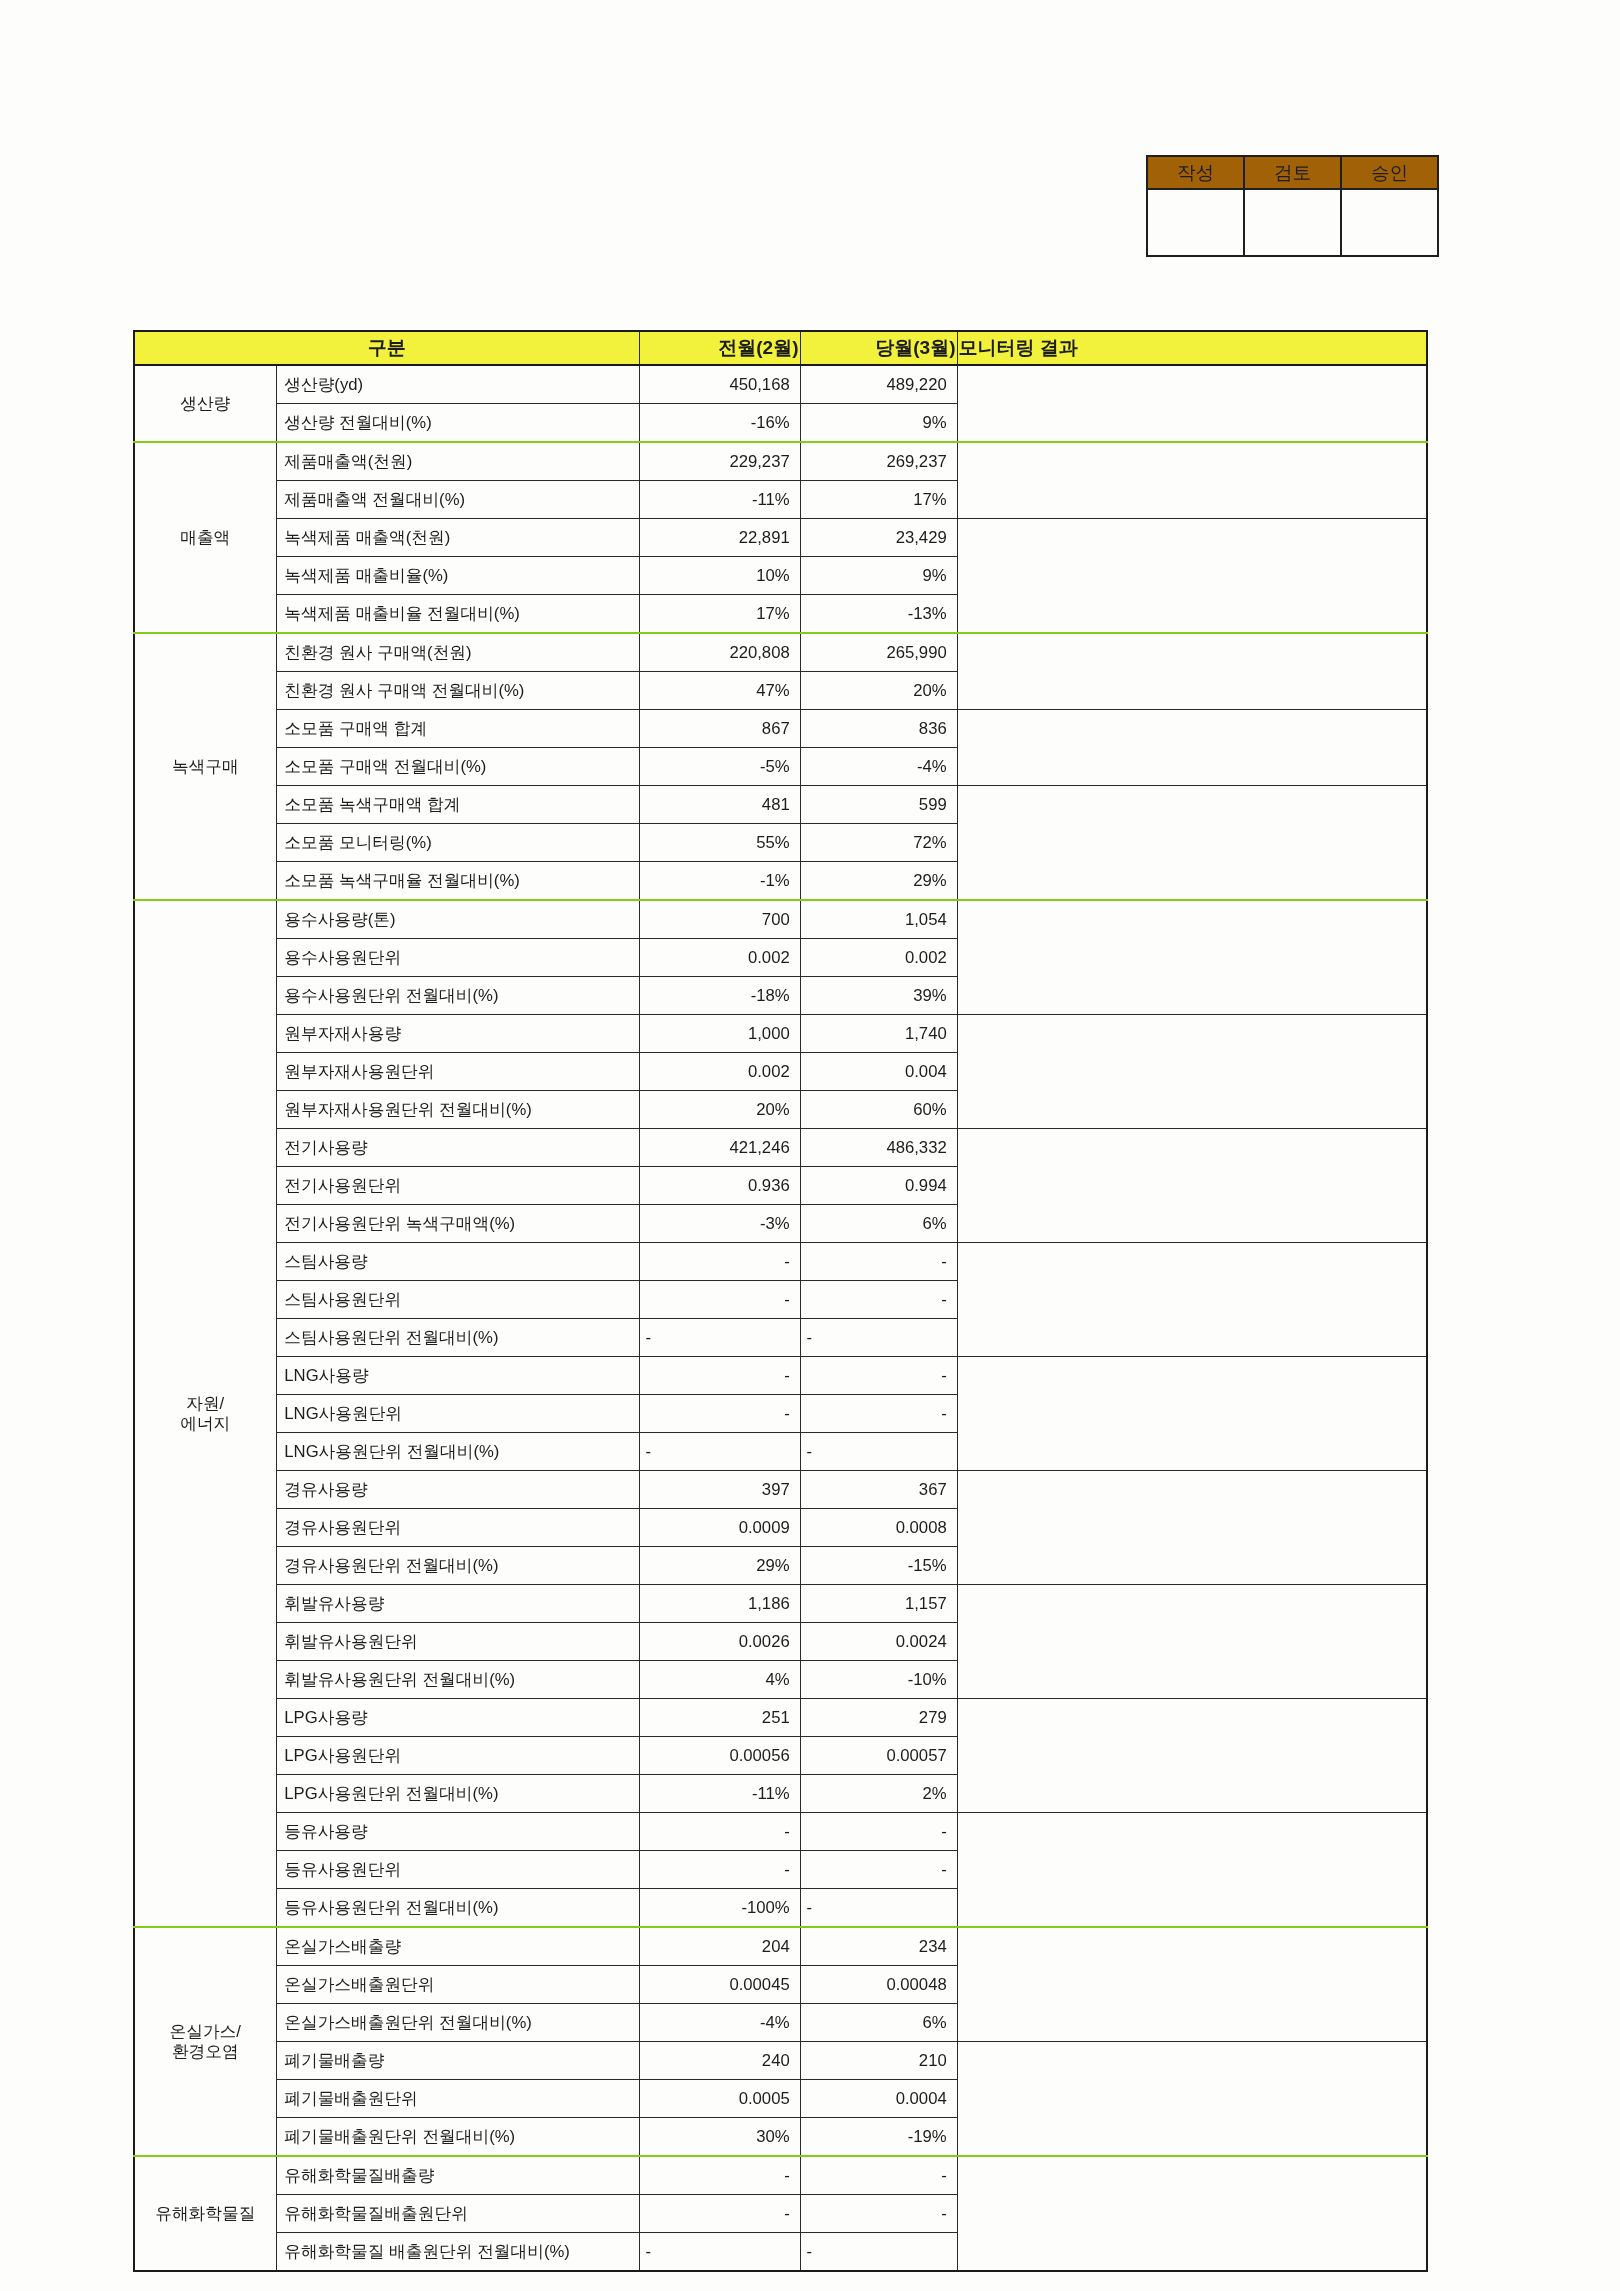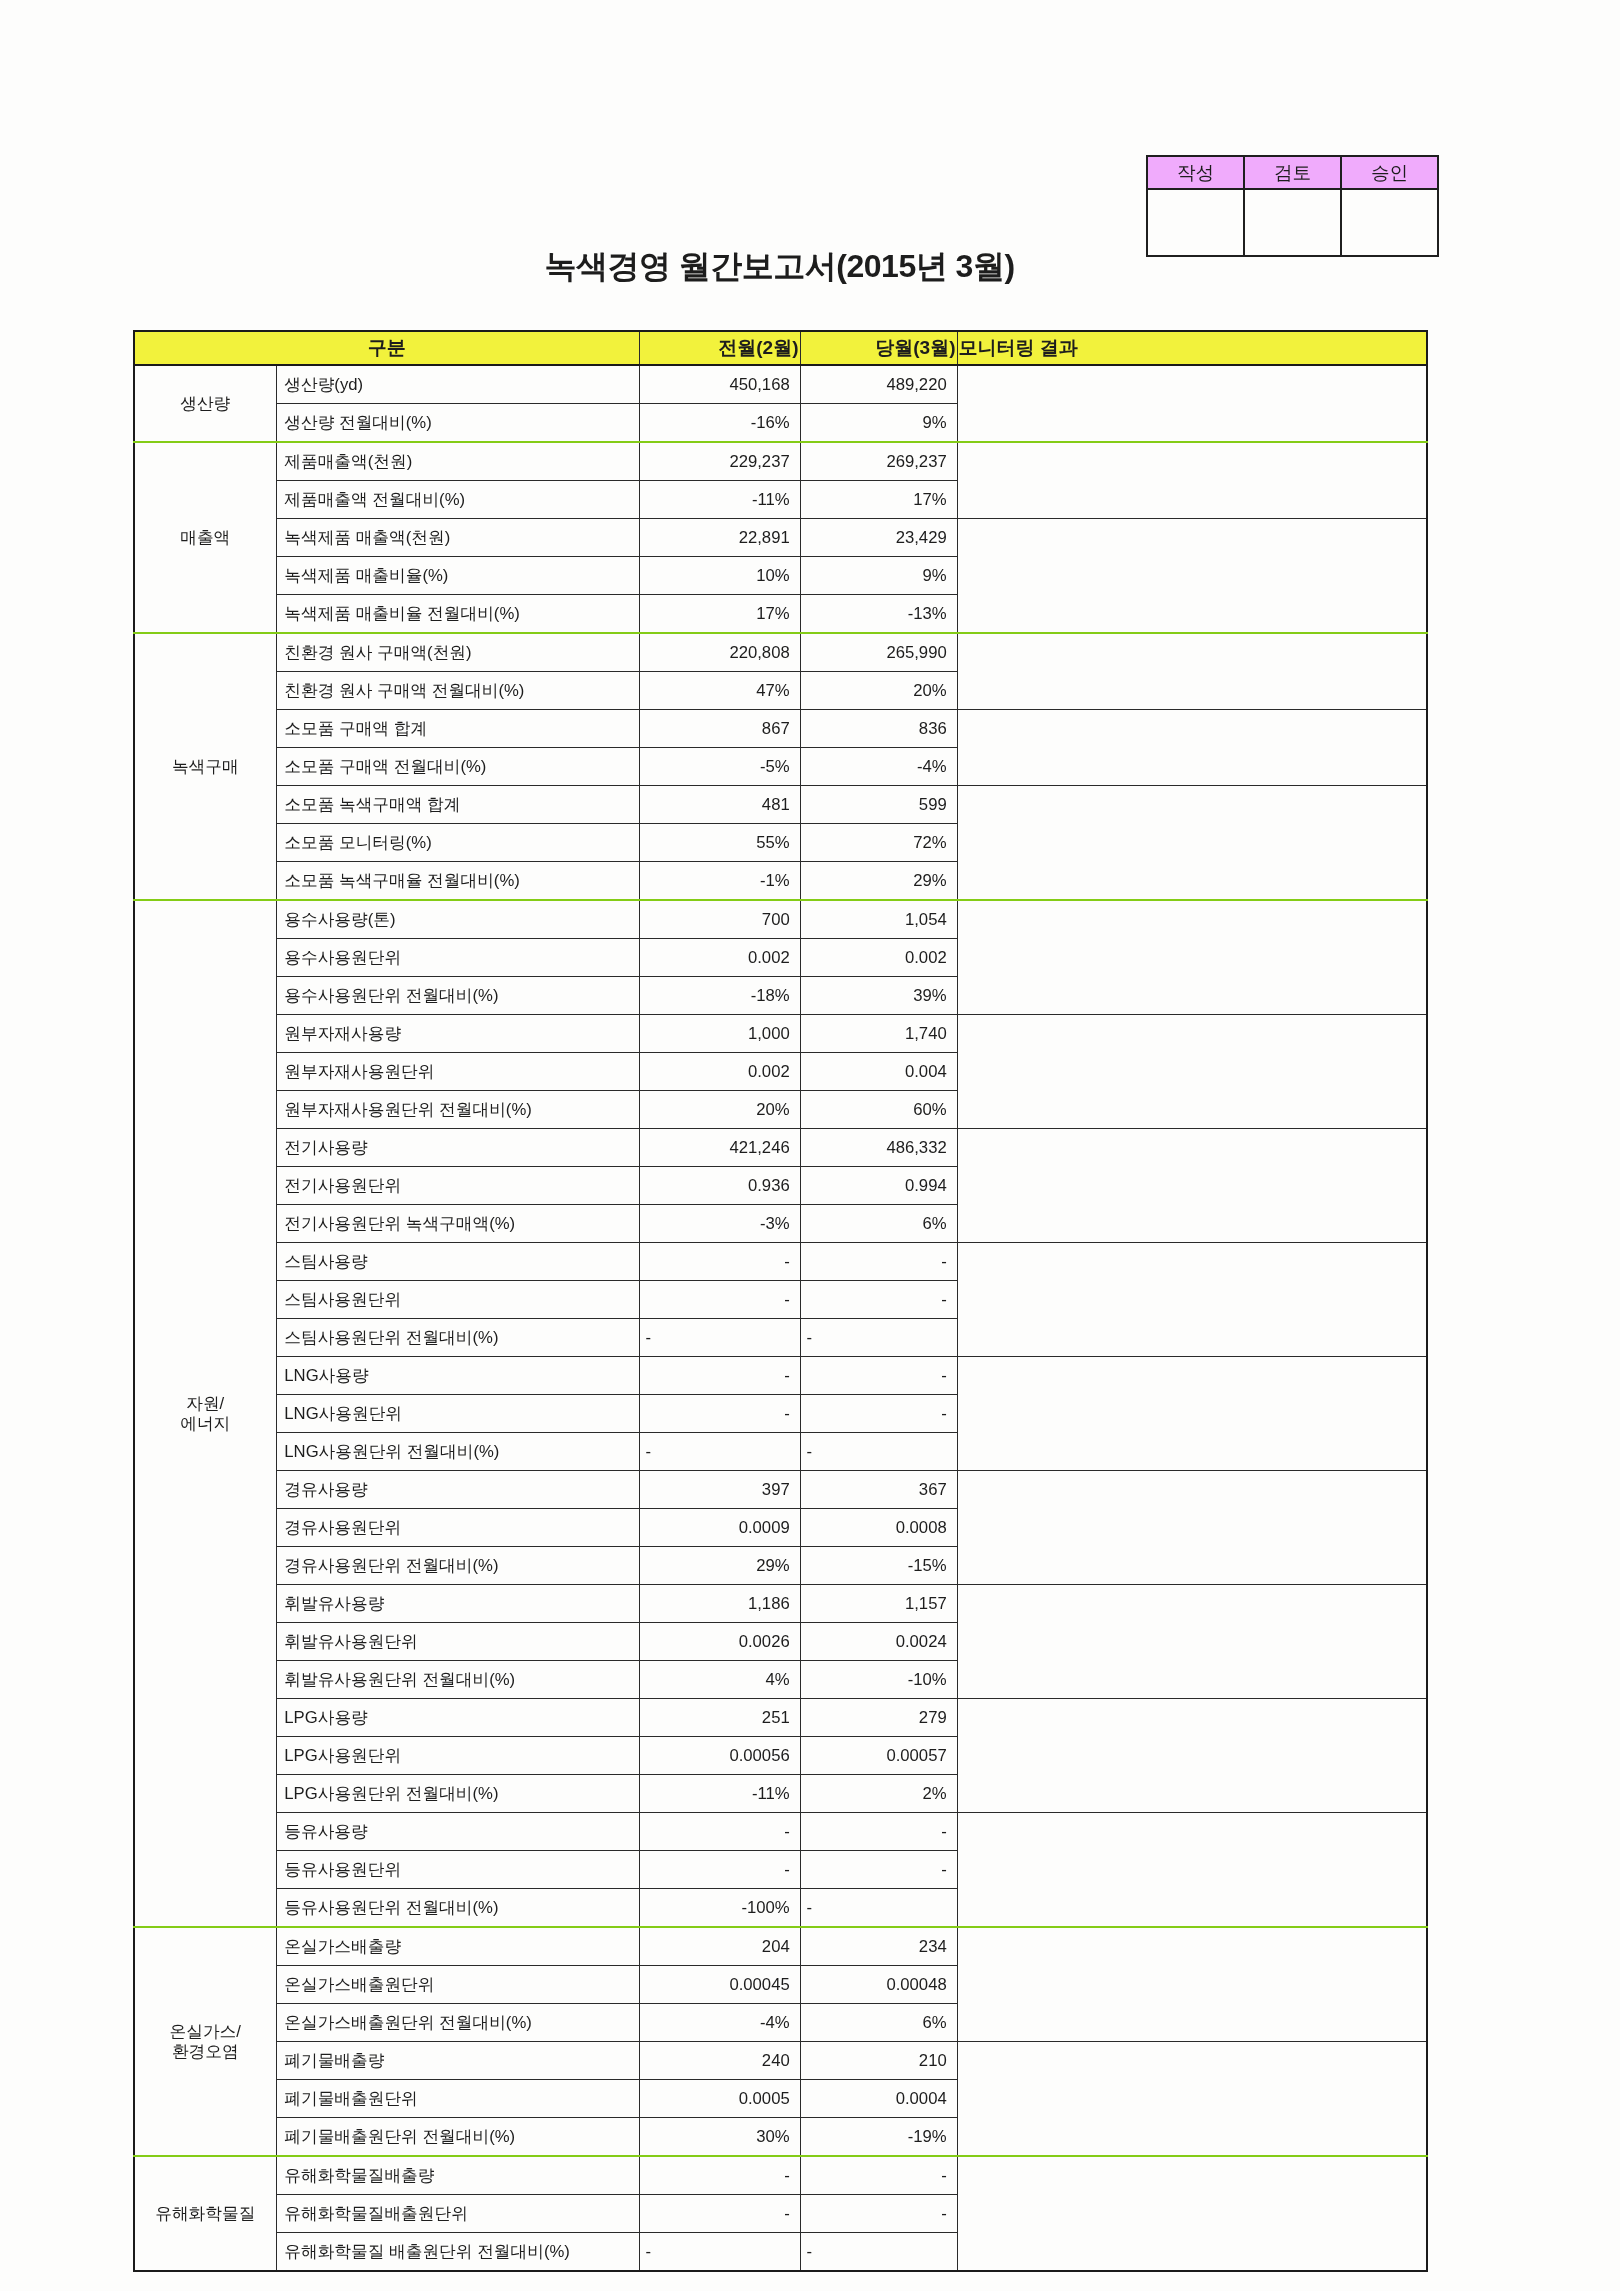--- a/index.html
+++ b/index.html
@@ -12,21 +12,21 @@
 
   
   .approval-table{
     position:absolute;left:1146px;top:155px;
     border-collapse:collapse;table-layout:fixed;
   }
   .approval-table th,.approval-table td{
     border:2px solid #1f1f1f;width:93px;
     font-size:18.6px;font-weight:normal;text-align:center;
   }
-  .approval-table th{height:29px;background:#f0abfc;}
+  .approval-table th{height:29px;background:#a16207;}
   .approval-table td{height:63px;}
 
   
   .doc-title{
     position:absolute;left:133px;top:245px;width:1293px;
     text-align:center;font-size:32px;font-weight:bold;
     letter-spacing:-0.5px;
   }
 
   
@@ -71,21 +71,20 @@
     </thead>
     <tbody>
       <tr>
         <td></td>
         <td></td>
         <td></td>
       </tr>
     </tbody>
   </table>
 
-  <div class="doc-title">녹색경영 월간보고서(2015년 3월)</div>
 
   <table class="report-table">
     <colgroup>
       <col style="width:142px">
       <col style="width:363px">
       <col style="width:161px">
       <col style="width:157px">
       <col style="width:470px">
     </colgroup>
     <thead>

